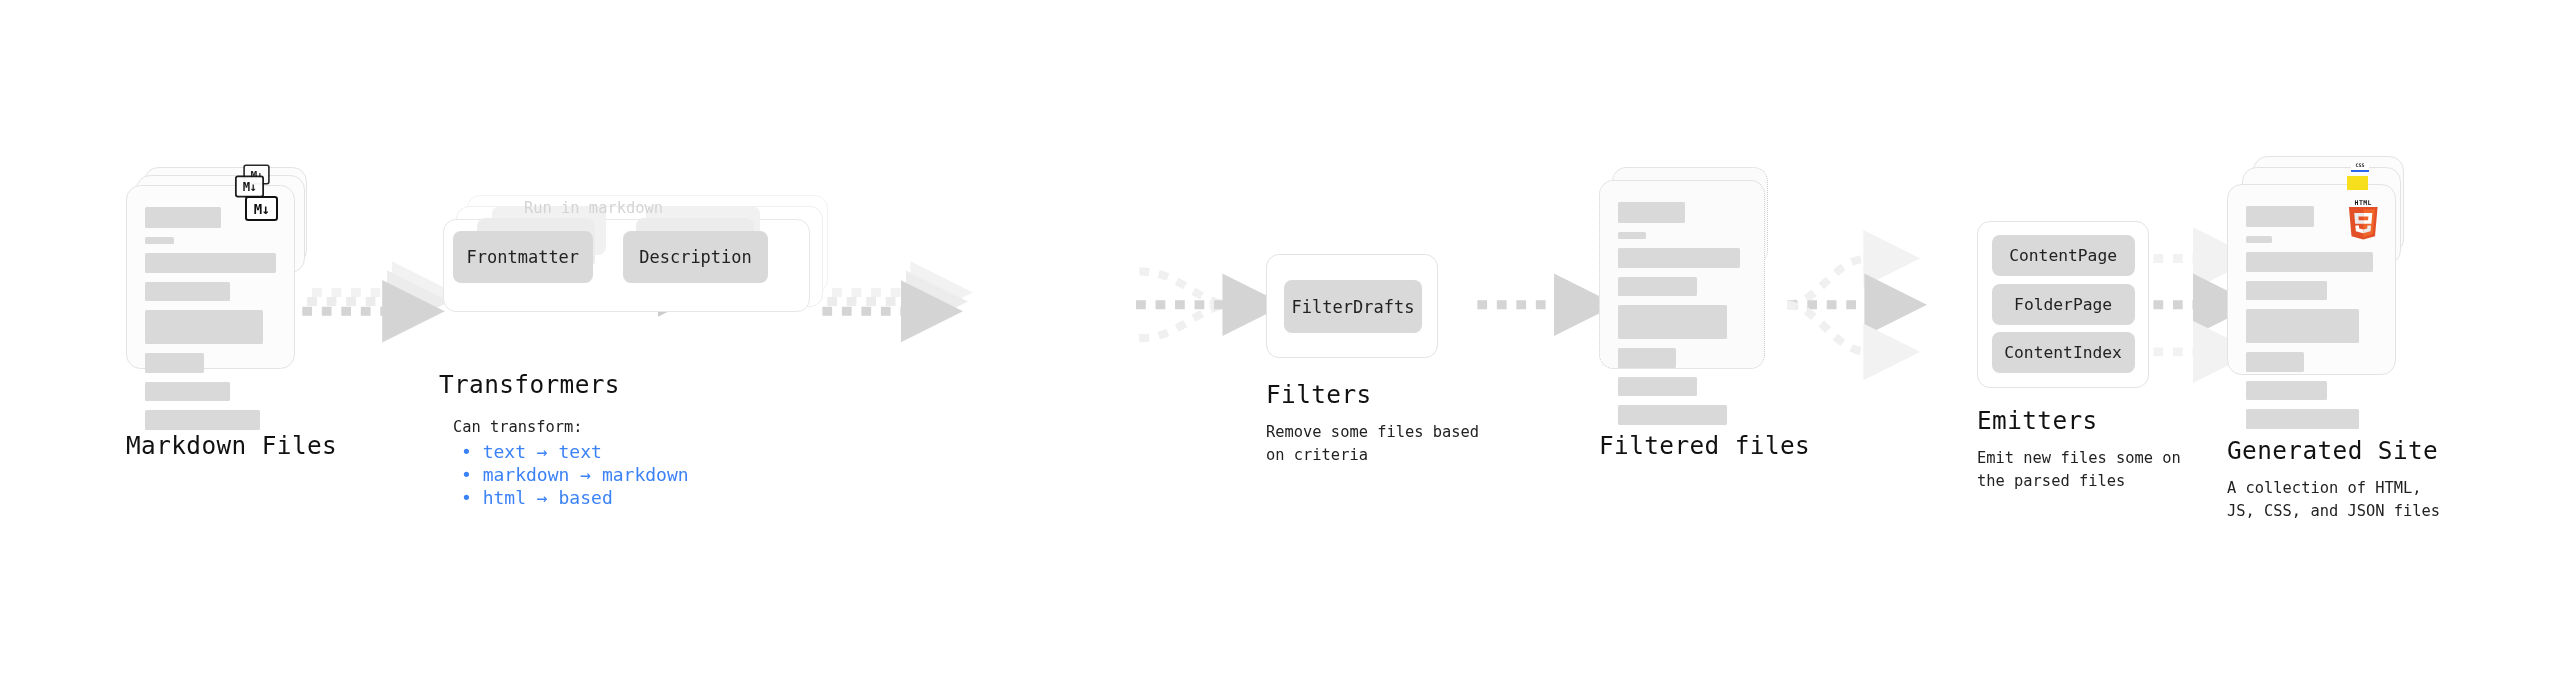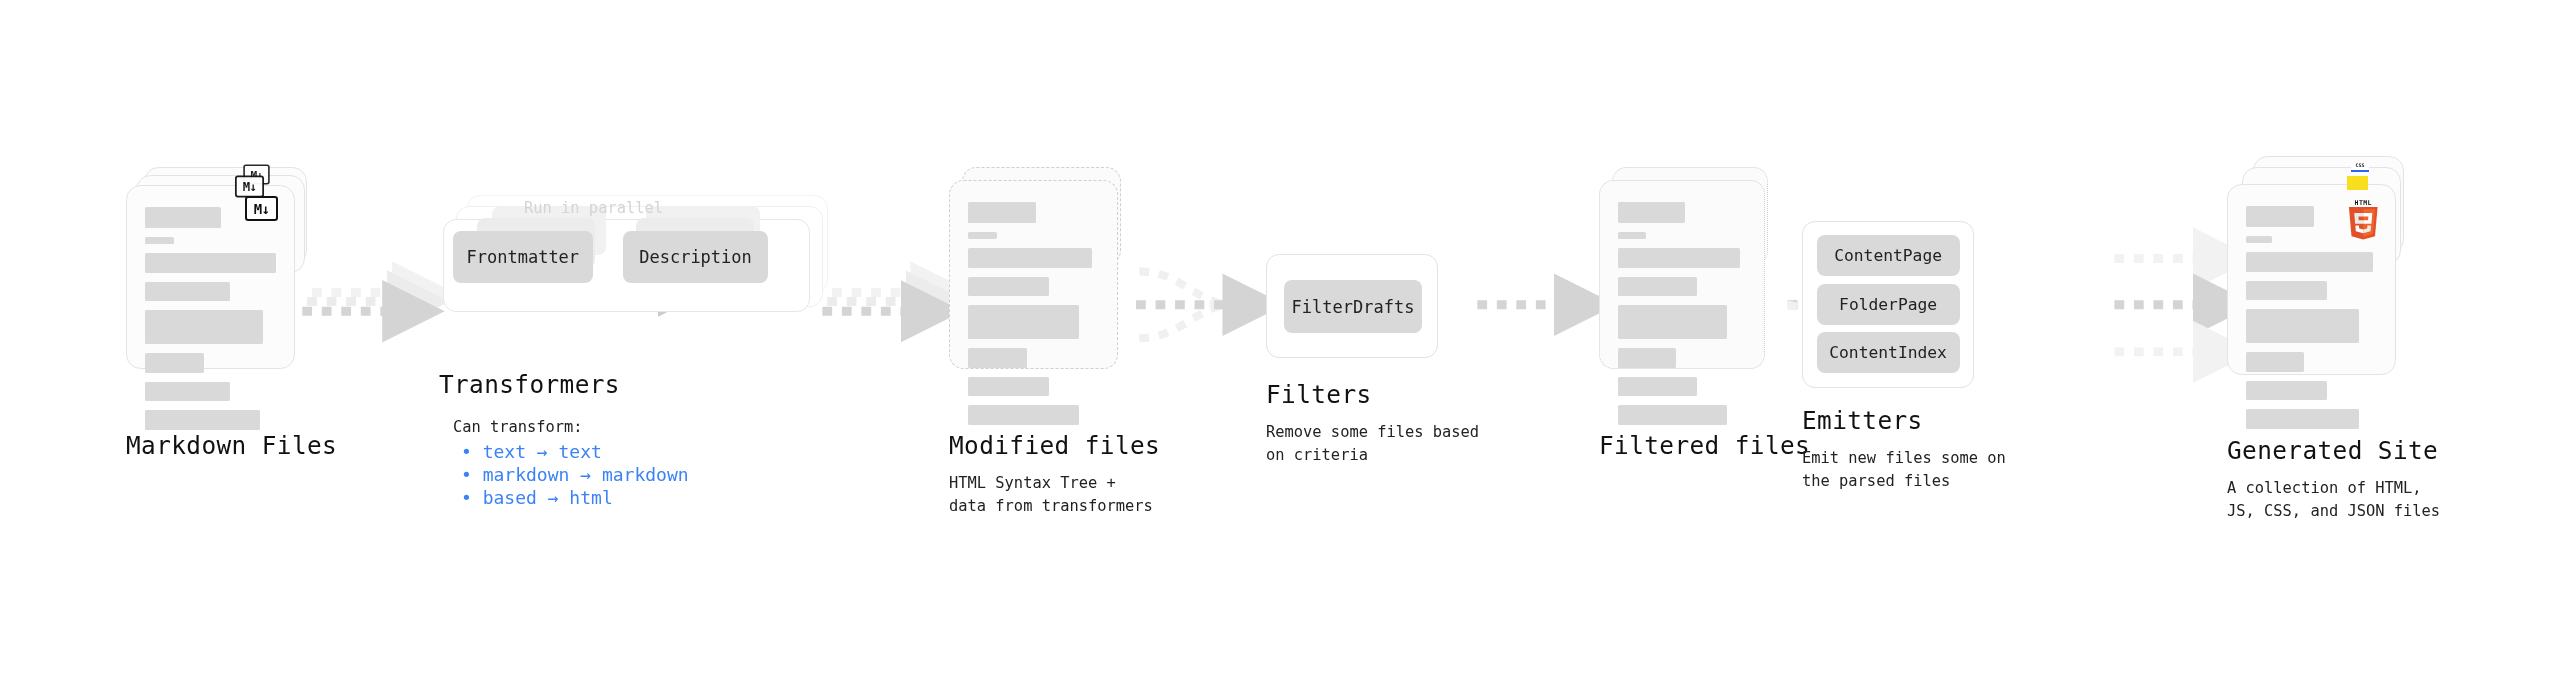--- a/index.html
+++ b/index.html
@@ -180,51 +180,31 @@
 
       <div class="chip ghost2" style="left:49px;top:11.4px;width:114px;height:49px;"></div>
       <div class="chip ghost2" style="left:203px;top:11.4px;width:114px;height:49px;"></div>
       <div class="chip ghost" style="left:34px;top:23px;width:118px;height:50px;"></div>
       <div class="chip ghost" style="left:193px;top:23px;width:118px;height:50px;"></div>
 
       <div class="chip" style="left:9.8px;top:36px;width:140px;height:52px;">Frontmatter</div>
       <div class="chip" style="left:180px;top:36px;width:145px;height:52px;">Description</div>
     </div>
 
-    <div class="note" style="left:81px;top:4.1px;">Run in parallel</div>
+    <div class="note" style="left:81px;top:4.1px;">Run in markdown</div>
 
     <div class="title" style="left:-4.1px;top:175px;">Transformers</div>
 
     <div class="sub" style="left:-4.1px;top:221px;margin-left:14px;">Can transform:</div>
 
     <div class="bullets" style="left:18px;top:245px;">• text → text</div>
     <div class="bullets" style="left:18px;top:268px;">• markdown → markdown</div>
-    <div class="bullets" style="left:18px;top:291px;">• based → html</div>
-  </div>
-
-  <div class="node" style="left:949px;top:167px;">
-    <div class="stack" style="width:195px;height:236px;">
-      <div class="doc dashed" style="left:13px;top:0;width:159px;height:98px;"></div>
-      <div class="doc dashed" style="left:0;top:13px;width:169px;height:189px;">
-        <div class="bars">
-          <div class="bar b-h" style="width:52%;"></div>
-          <div class="bar b-s" style="width:22%;"></div>
-          <div class="bar b-m" style="width:95%;"></div>
-          <div class="bar b-m" style="width:62%;"></div>
-          <div class="bar b-l" style="width:85%;"></div>
-          <div class="bar b-m" style="width:45%;"></div>
-          <div class="bar b-m" style="width:62%;"></div>
-          <div class="bar b-m" style="width:85%;"></div>
-        </div>
-      </div>
-    </div>
-    <div class="title" style="left:0;top:264px;">Modified files</div>
-    <div class="sub" style="left:0;top:305px;">HTML Syntax Tree +
-data from transformers</div>
-  </div>
+    <div class="bullets" style="left:18px;top:291px;">• html → based</div>
+  </div>
+
 
   <div class="node" style="left:1266px;top:254px;">
     <div class="stack" style="width:211px;height:106px;">
       <div class="pbox" style="left:0;top:0;width:172px;height:104px;"></div>
       <div class="chip" style="left:18px;top:26px;width:138px;height:53px;">FilterDrafts</div>
     </div>
     <div class="title" style="left:0;top:126px;">Filters</div>
     <div class="sub" style="left:0;top:167px;">Remove some files based
 on criteria</div>
   </div>
@@ -241,21 +221,21 @@
           <div class="bar b-l" style="width:85%;"></div>
           <div class="bar b-m" style="width:45%;"></div>
           <div class="bar b-m" style="width:62%;"></div>
           <div class="bar b-m" style="width:85%;"></div>
         </div>
       </div>
     </div>
     <div class="title" style="left:0;top:264px;">Filtered files</div>
   </div>
 
-  <div class="node" style="left:1802px;top:221px;">
+  <div class="node" style="left:1977px;top:221px;">
     <div class="stack" style="width:211px;height:175px;">
       <div class="pbox" style="left:0;top:0;width:172px;height:167px;"></div>
       <div class="chip" style="left:14.6px;top:14px;width:143px;height:41px;font-size:16.3px;">ContentPage</div>
       <div class="chip" style="left:14.6px;top:63px;width:143px;height:41px;font-size:16.3px;">FolderPage</div>
       <div class="chip" style="left:14.6px;top:111px;width:143px;height:41px;font-size:16.3px;">ContentIndex</div>
     </div>
     <div class="title" style="left:0;top:185px;">Emitters</div>
     <div class="sub" style="left:0;top:226px;">Emit new files some on
 the parsed files</div>
   </div>

